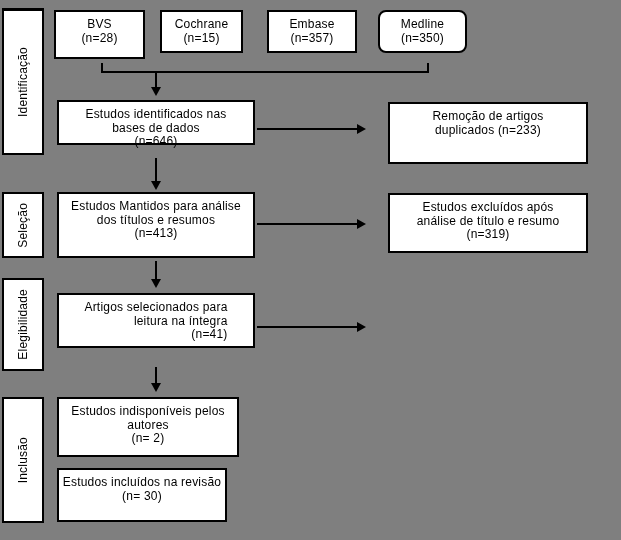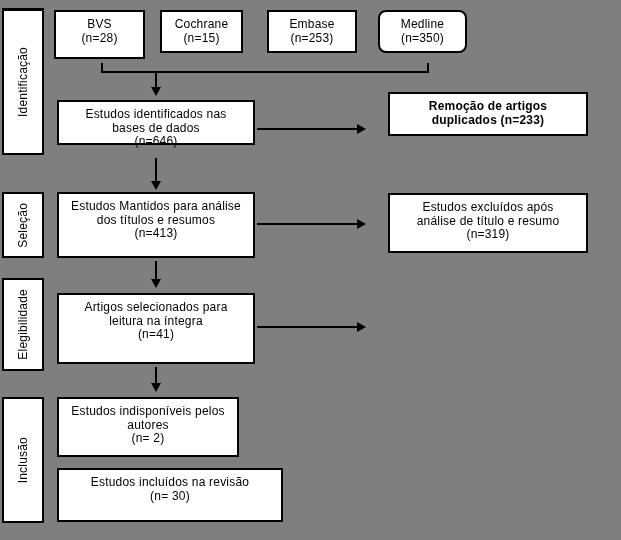--- a/index.html
+++ b/index.html
@@ -50,25 +50,25 @@
   .phase-3 { left: 2px; top: 278px; width: 42px; height: 93px; }
   .phase-4 { left: 2px; top: 397px; width: 42px; height: 126px; }
 
   .src-1 { left: 54px;  top: 10px; width: 91px; height: 49px; }
   .src-2 { left: 160px; top: 10px; width: 83px; height: 43px; }
   .src-3 { left: 267px; top: 10px; width: 90px; height: 43px; }
   .src-4 { left: 378px; top: 10px; width: 89px; height: 43px; border-radius: 8px; }
 
   .main-1 { left: 57px; top: 100px; width: 198px; height: 45px; }
   .main-2 { left: 57px; top: 192px; width: 198px; height: 66px; }
-  .main-3 { left: 57px; top: 293px; width: 198px; height: 71px; }
+  .main-3 { left: 57px; top: 293px; width: 198px; height: 55px; text-align: right; }
   .main-4 { left: 57px; top: 397px; width: 182px; height: 60px; }
-  .main-5 { left: 57px; top: 468px; width: 226px; height: 54px; }
+  .main-5 { left: 57px; top: 468px; width: 170px; height: 54px; }
 
-  .excl-1 { left: 388px; top: 92px; width: 200px; height: 44px; font-weight: bold; }
+  .excl-1 { left: 388px; top: 102px; width: 200px; height: 62px; }
   .excl-2 { left: 388px; top: 193px; width: 200px; height: 60px; }
   .excl-3 { left: 388px; top: 295px; width: 200px; height: 60px; }
 
   .line { position: absolute; background: #000000; }
   .head-down {
     position: absolute; width: 0; height: 0;
     border-left: 5px solid transparent;
     border-right: 5px solid transparent;
     border-top: 9px solid #000000;
   }
@@ -95,21 +95,21 @@
   </div>
   <div class="phase phase-4">
     <span>Inclusão</span>
   </div>
 
   <div class="box src-1">BVS
 (n=28)</div>
   <div class="box src-2">Cochrane
 (n=15)</div>
   <div class="box src-3">Embase
-(n=253)</div>
+(n=357)</div>
   <div class="box src-4">Medline
 (n=350)</div>
 
   <div class="line" style="left:101px; top:63px; width:2px; height:10px;"></div>
   <div class="line" style="left:427px; top:63px; width:2px; height:10px;"></div>
   <div class="line" style="left:101px; top:71px; width:328px; height:2px;"></div>
   <div class="line" style="left:155px; top:72px; width:2px; height:16px;"></div>
   <div class="head-down" style="left:151px; top:87px;"></div>
 
   <div class="box main-1">Estudos identificados nas

